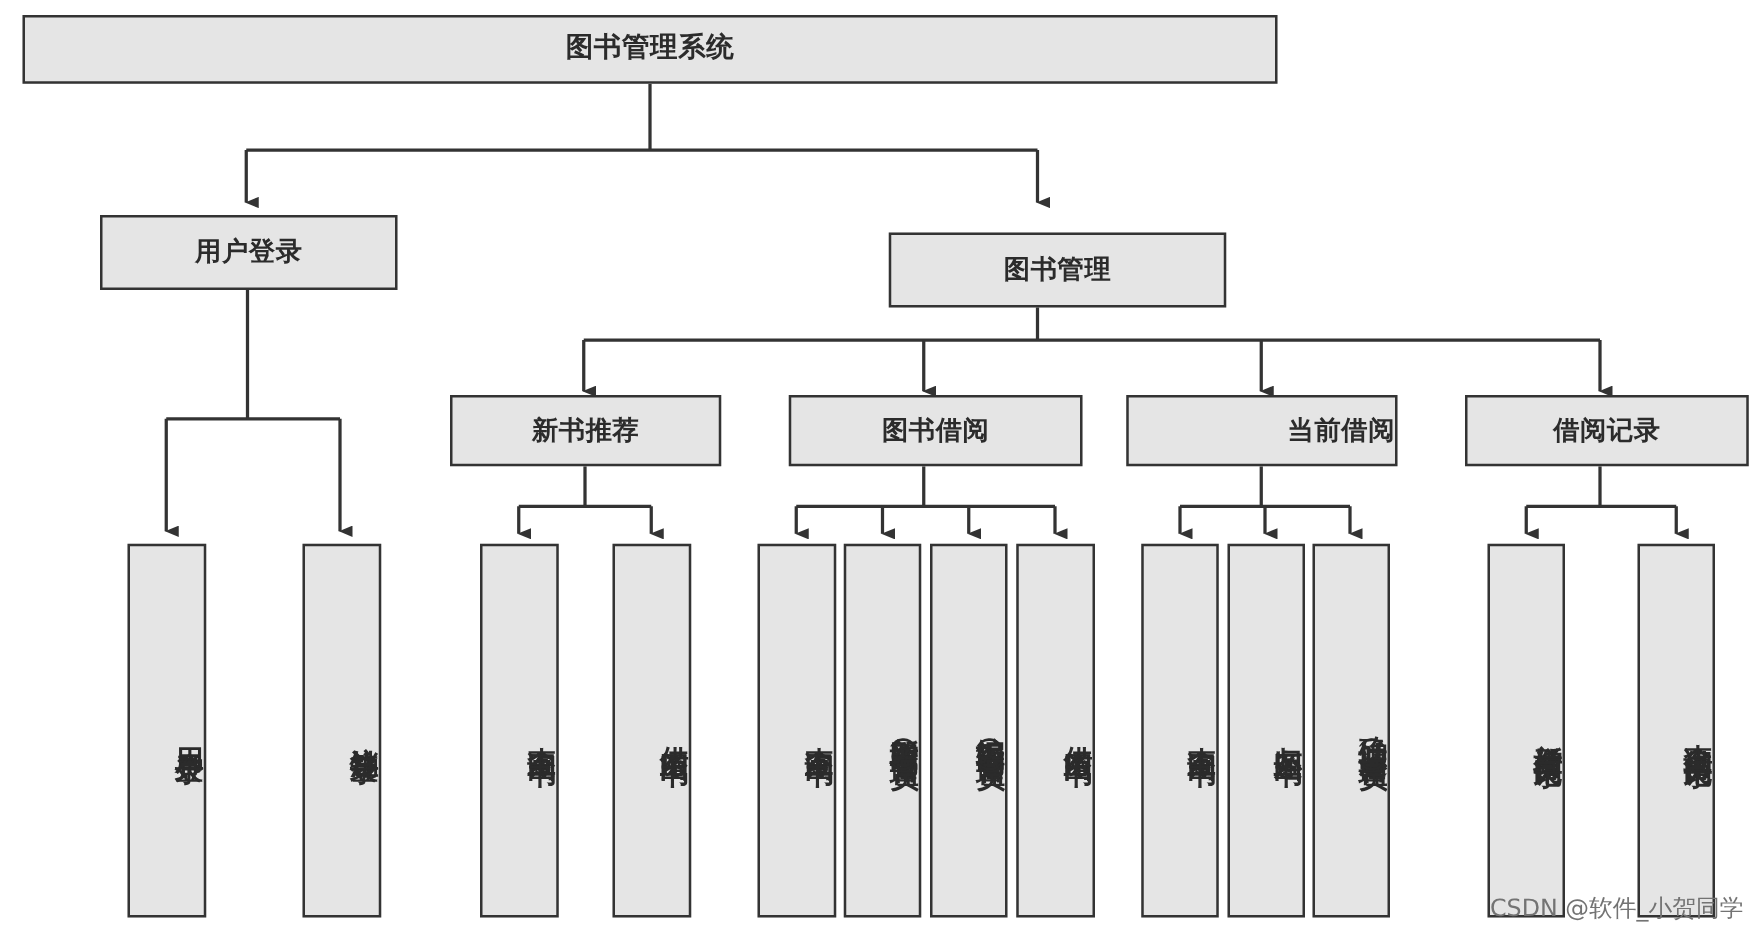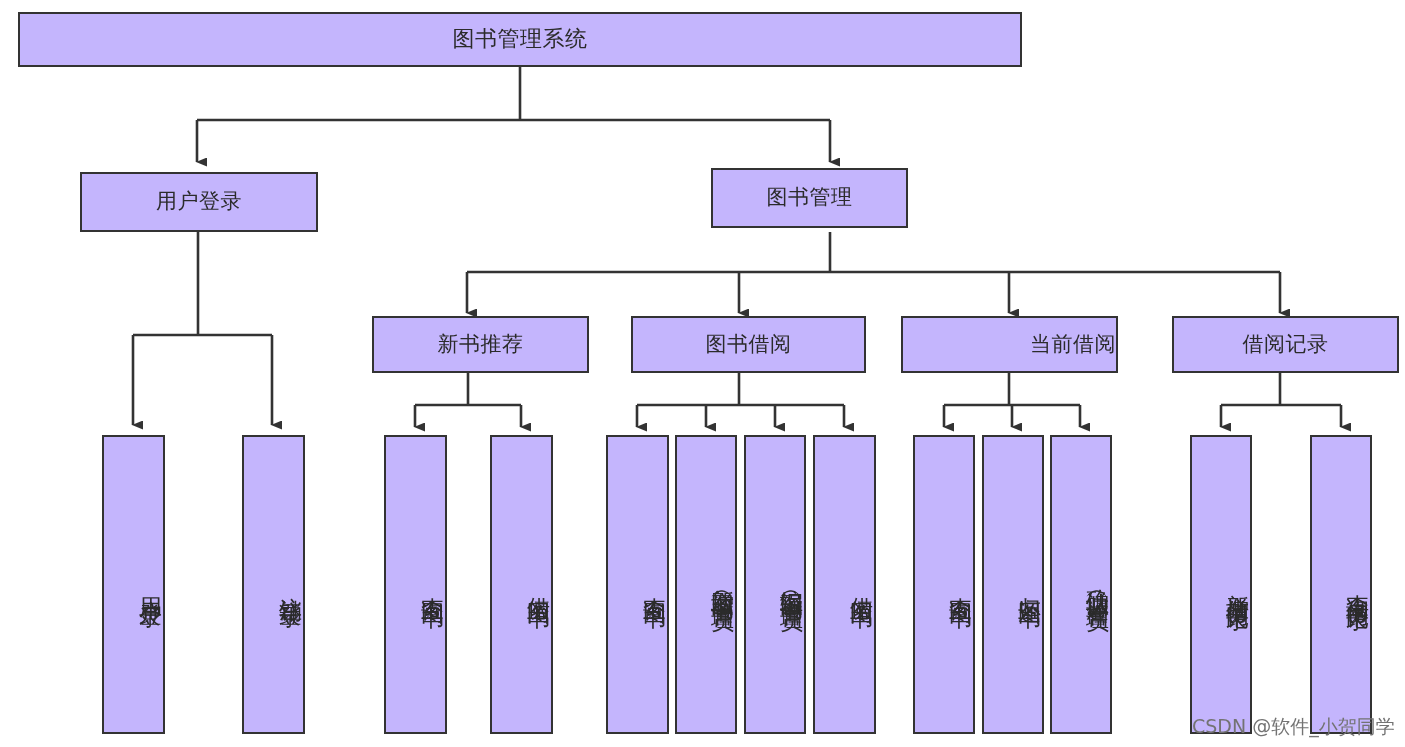--- a/index.html
+++ b/index.html
@@ -22,26 +22,27 @@
     position: absolute;
     left: 0;
     top: 0;
     width: 1405px;
     height: 747px;
     pointer-events: none;
   }
   .node {
     position: absolute;
     box-sizing: border-box;
-    background: #c4b5fd;
+    background: #e5e5e5;
     border: 2px solid #333333;
     display: flex;
     align-items: center;
     justify-content: center;
     overflow: hidden;
+    font-weight: bold;
   }
   .node-label {
     color: #2b2b2b;
     font-family: "DejaVu Sans", "Liberation Sans", sans-serif;
     line-height: 1.12;
     white-space: nowrap;
     text-align: center;
   }
   
   .node.horiz .node-label {
@@ -141,25 +142,25 @@
     </g>
   </svg>
 
   <div class="node root horiz" style="left:18px; top:12px; width:1004px; height:55px;">
     <span class="node-label">图书管理系统</span>
   </div>
 
   <div class="node horiz" style="left:80px; top:172px; width:238px; height:60px;">
     <span class="node-label">用户登录</span>
   </div>
-  <div class="node horiz" style="left:711px; top:168px; width:197px; height:60px;">
+  <div class="node horiz" style="left:711px; top:186px; width:270px; height:60px;">
     <span class="node-label">图书管理</span>
   </div>
 
-  <div class="node horiz" style="left:360px; top:316px; width:217px; height:57px;margin-left:12px;">
+  <div class="node horiz" style="left:360px; top:316px; width:217px; height:57px;">
     <span class="node-label">新书推荐</span>
   </div>
   <div class="node horiz" style="left:631px; top:316px; width:235px; height:57px;">
     <span class="node-label">图书借阅</span>
   </div>
   <div class="node horiz" style="left:901px; top:316px; width:217px; height:57px;justify-content:flex-end;">
     <span class="node-label">当前借阅</span>
   </div>
   <div class="node horiz" style="left:1172px; top:316px; width:227px; height:57px;">
     <span class="node-label">借阅记录</span>

